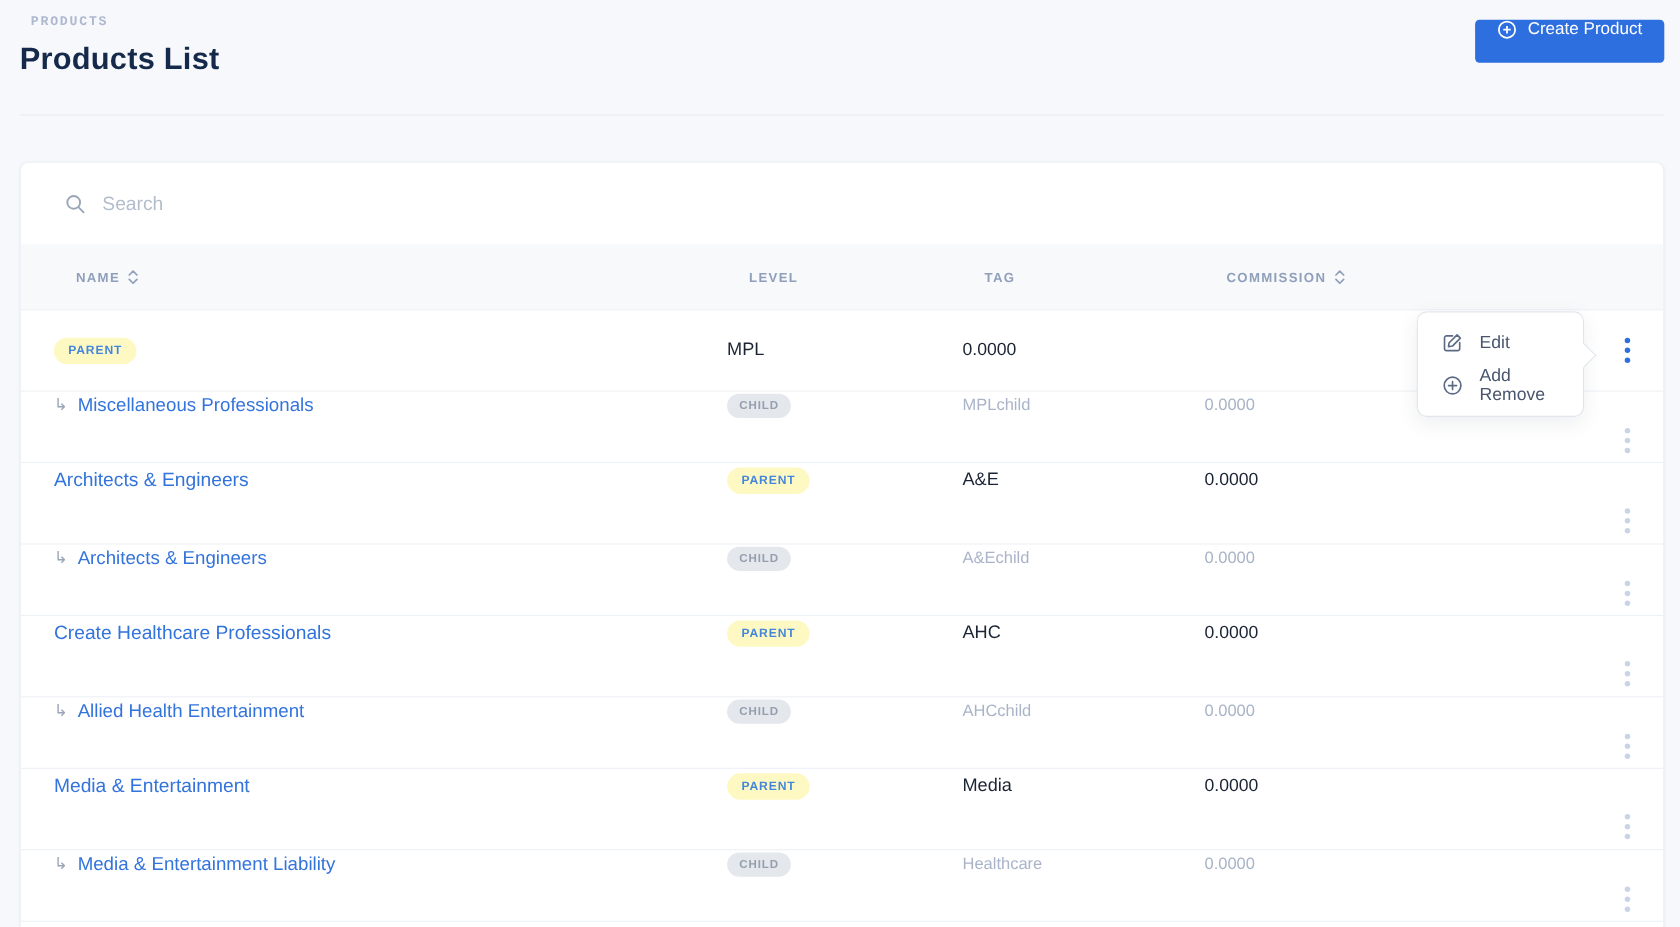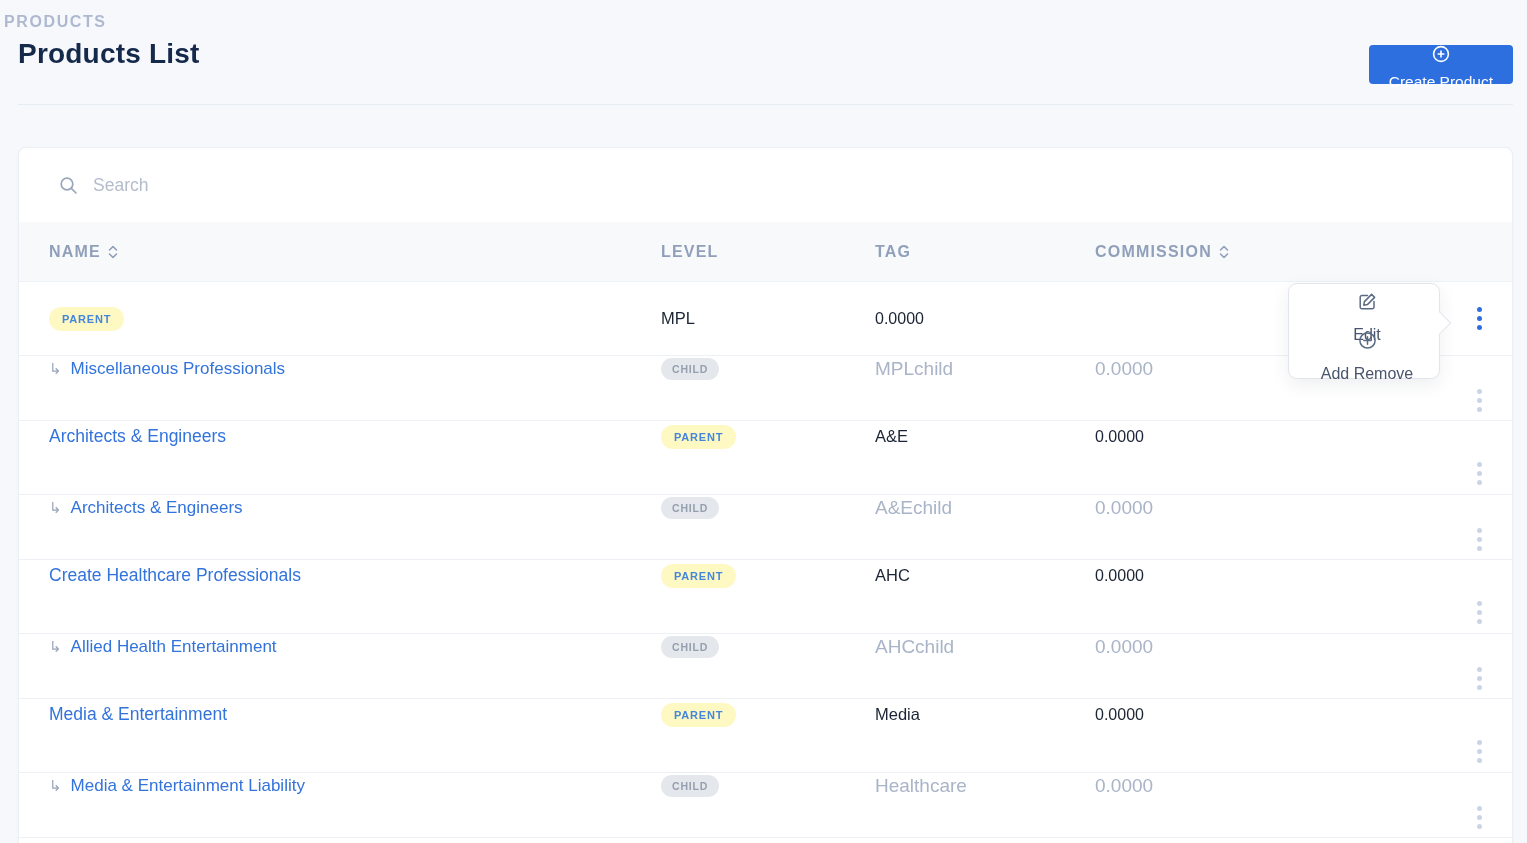--- a/index.html
+++ b/index.html
@@ -5,38 +5,38 @@
   * { margin: 0; padding: 0; box-sizing: border-box; }
   html, body {
     width: 1527px; height: 843px;
     overflow: hidden;
     background: #f7f8fb;
     font-family: "Liberation Sans", sans-serif;
   }
   
   .page-header { position: absolute; top: 0; left: 0; right: 0; height: 104px; }
   .breadcrumb {
-    position: absolute; top: 13px; left: 4px;
-    font-size: 16px; font-weight: bold; letter-spacing: 1.6px;
+    position: absolute; top: 13px; left: 28px;
+    font-size: 12px; font-weight: bold; letter-spacing: 1.6px;
     color: #aeb9d0;
+    font-family: Liberation Mono, monospace;
   }
   .page-title {
     position: absolute; top: 38px; left: 18px;
     font-size: 28px; font-weight: bold; color: #15294b;
     letter-spacing: 0.2px;
   }
   .create-btn {
-    position: absolute; top: 45px; right: 14px;
+    position: absolute; top: 18px; right: 14px;
     height: 39px; padding: 0 20px;
-    display: inline-flex; align-items: center; gap: 10px;
+    display: inline-flex; align-items: flex-start; gap: 10px;
     background: #2e6fe0; color: #ffffff;
     border: none; border-radius: 4px;
     font-size: 15.5px; font-family: inherit;
     cursor: pointer;
-    flex-direction: column;
   }
   .create-btn svg { display: block; }
   .header-divider {
     position: absolute; top: 104px; left: 18px; right: 14px;
     height: 1px; background: #e6ecf4;
   }
 
   
   .card {
     position: absolute; top: 147px; left: 18px; width: 1495px; height: 780px;
@@ -67,22 +67,22 @@
     align-items: center;
     padding-left: 30px;
   }
   .thead-row {
     height: 60px;
     background: #f8f9fb;
     border-bottom: 1px solid #eef1f5;
   }
   .th {
     display: flex; align-items: center; gap: 7px;
-    font-size: 16px; font-weight: bold; letter-spacing: 1.2px;
-    color: #90a0bb; text-transform: uppercase;
+    font-size: 12px; font-weight: bold; letter-spacing: 1.2px;
+    color: #90a0bb; text-transform: uppercase; margin-left: 20px;
   }
   .th.sortable { cursor: pointer; }
 
   .trow { border-bottom: 1px solid #edf0f4; }
   .trow.parent { height: 74px; }
   .trow.child  { height: 65px; }
 
   .name-cell { display: flex; align-items: center; }
   .child-arrow { color: #9aa6b8; font-size: 15px; margin-right: 9px; display: none; line-height: 1; }
   .trow.child .child-arrow { display: inline; }
@@ -95,21 +95,21 @@
     padding: 6px 13px;
     border-radius: 13px;
     font-size: 11px; font-weight: bold; letter-spacing: 0.8px;
   }
   .trow.parent .badge { background: #fef9c3; color: #4486dc; }
   .trow.child  .badge { background: #e4e7ec; color: #959fae; padding: 5px 11px; font-size: 10.5px; }
 
   .tag-cell, .commission-cell { color: #1b2434; }
   .trow.parent .tag-cell { font-size: 16.5px; }
   .trow.parent .commission-cell { font-size: 16px; }
-  .trow.child .tag-cell, .trow.child .commission-cell { color: #a9b4c8; font-size: 19px; }
+  .trow.child .tag-cell, .trow.child .commission-cell { color: #a9b4c8; font-size: 15px; }
 
   .kebab-cell { display: flex; justify-content: center; }
   .kebab {
     display: flex; flex-direction: column; align-items: center; gap: 4px;
     padding: 6px 10px; cursor: pointer;
   }
   .kebab i { width: 5px; height: 5px; border-radius: 50%; background: #c9d5e6; }
   .kebab.active i { background: #2e6fe0; }
 
   
@@ -128,21 +128,20 @@
     background: #ffffff;
     border-top: 1px solid #e2e6ec;
     border-right: 1px solid #e2e6ec;
     transform: rotate(45deg);
   }
   .menu-item {
     display: flex; align-items: center; gap: 15px;
     height: 39px; padding: 0 16px 0 22px;
     font-size: 16px; color: #48556d;
     cursor: pointer;
-    flex-direction: column;
   }
   .menu-item svg { flex: 0 0 auto; }
 </style>
 </head>
 <body>
 
 <div class="page-header">
   <div class="breadcrumb">PRODUCTS</div>
   <div class="page-title">Products List</div>
   <button class="create-btn">

